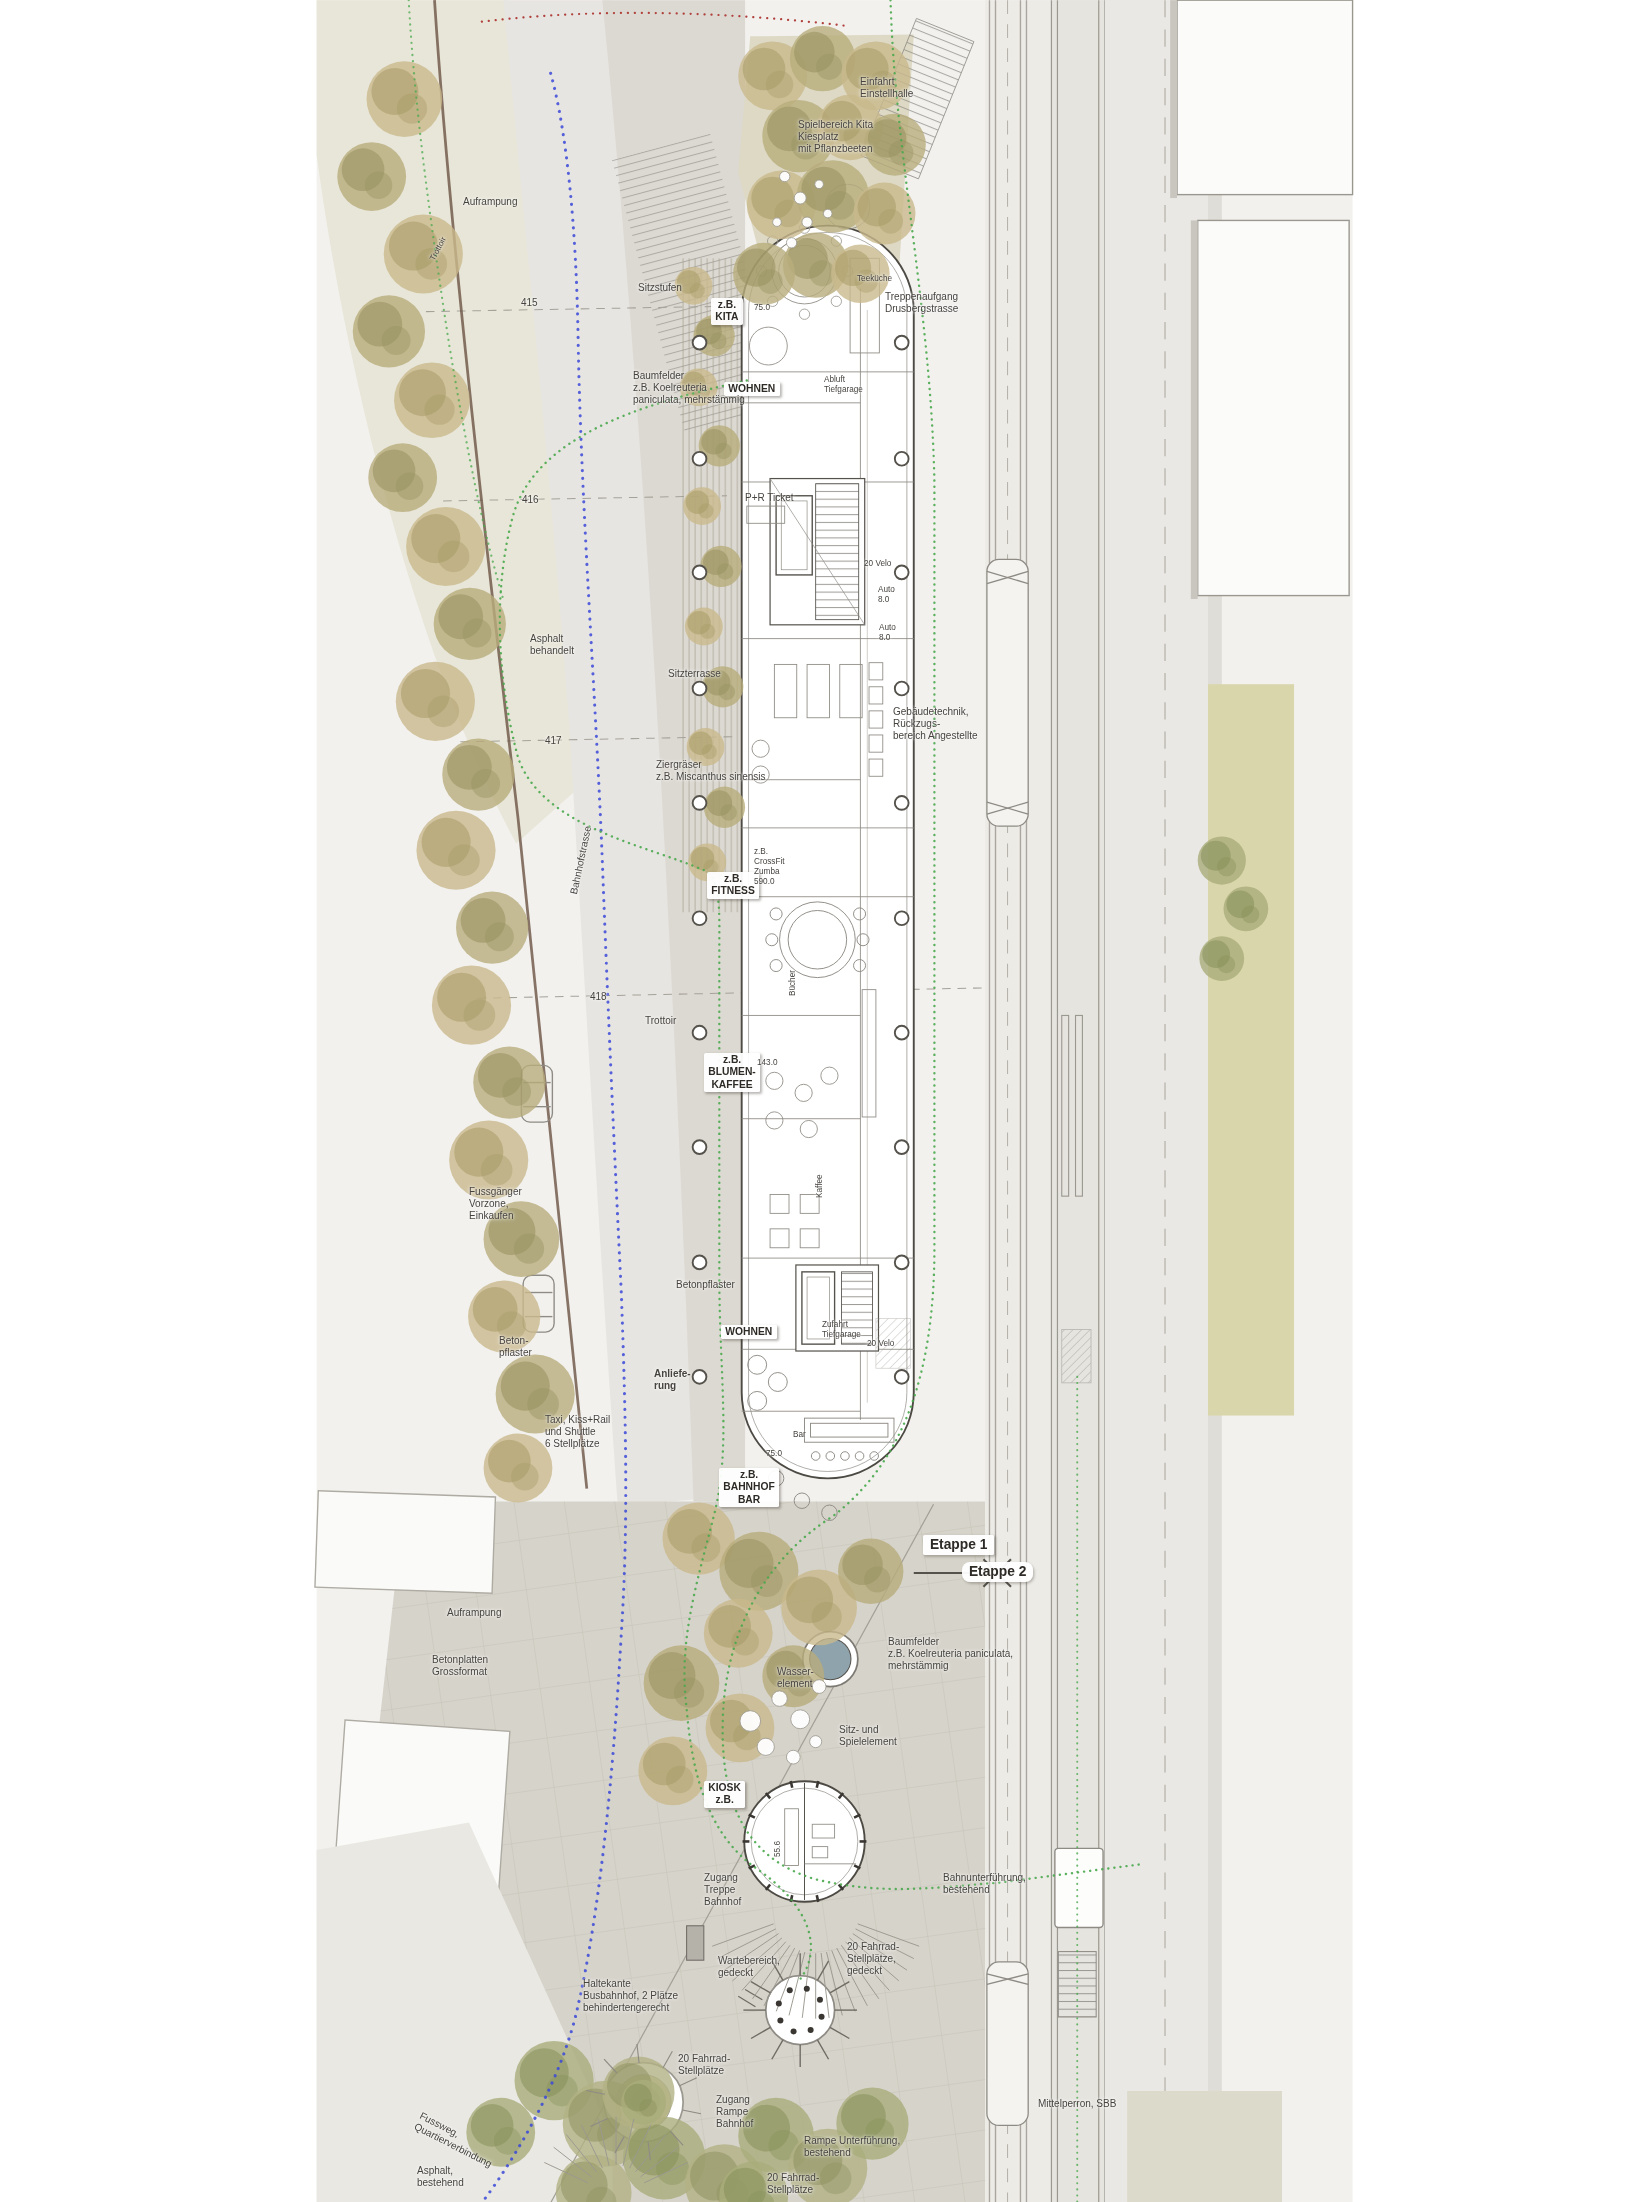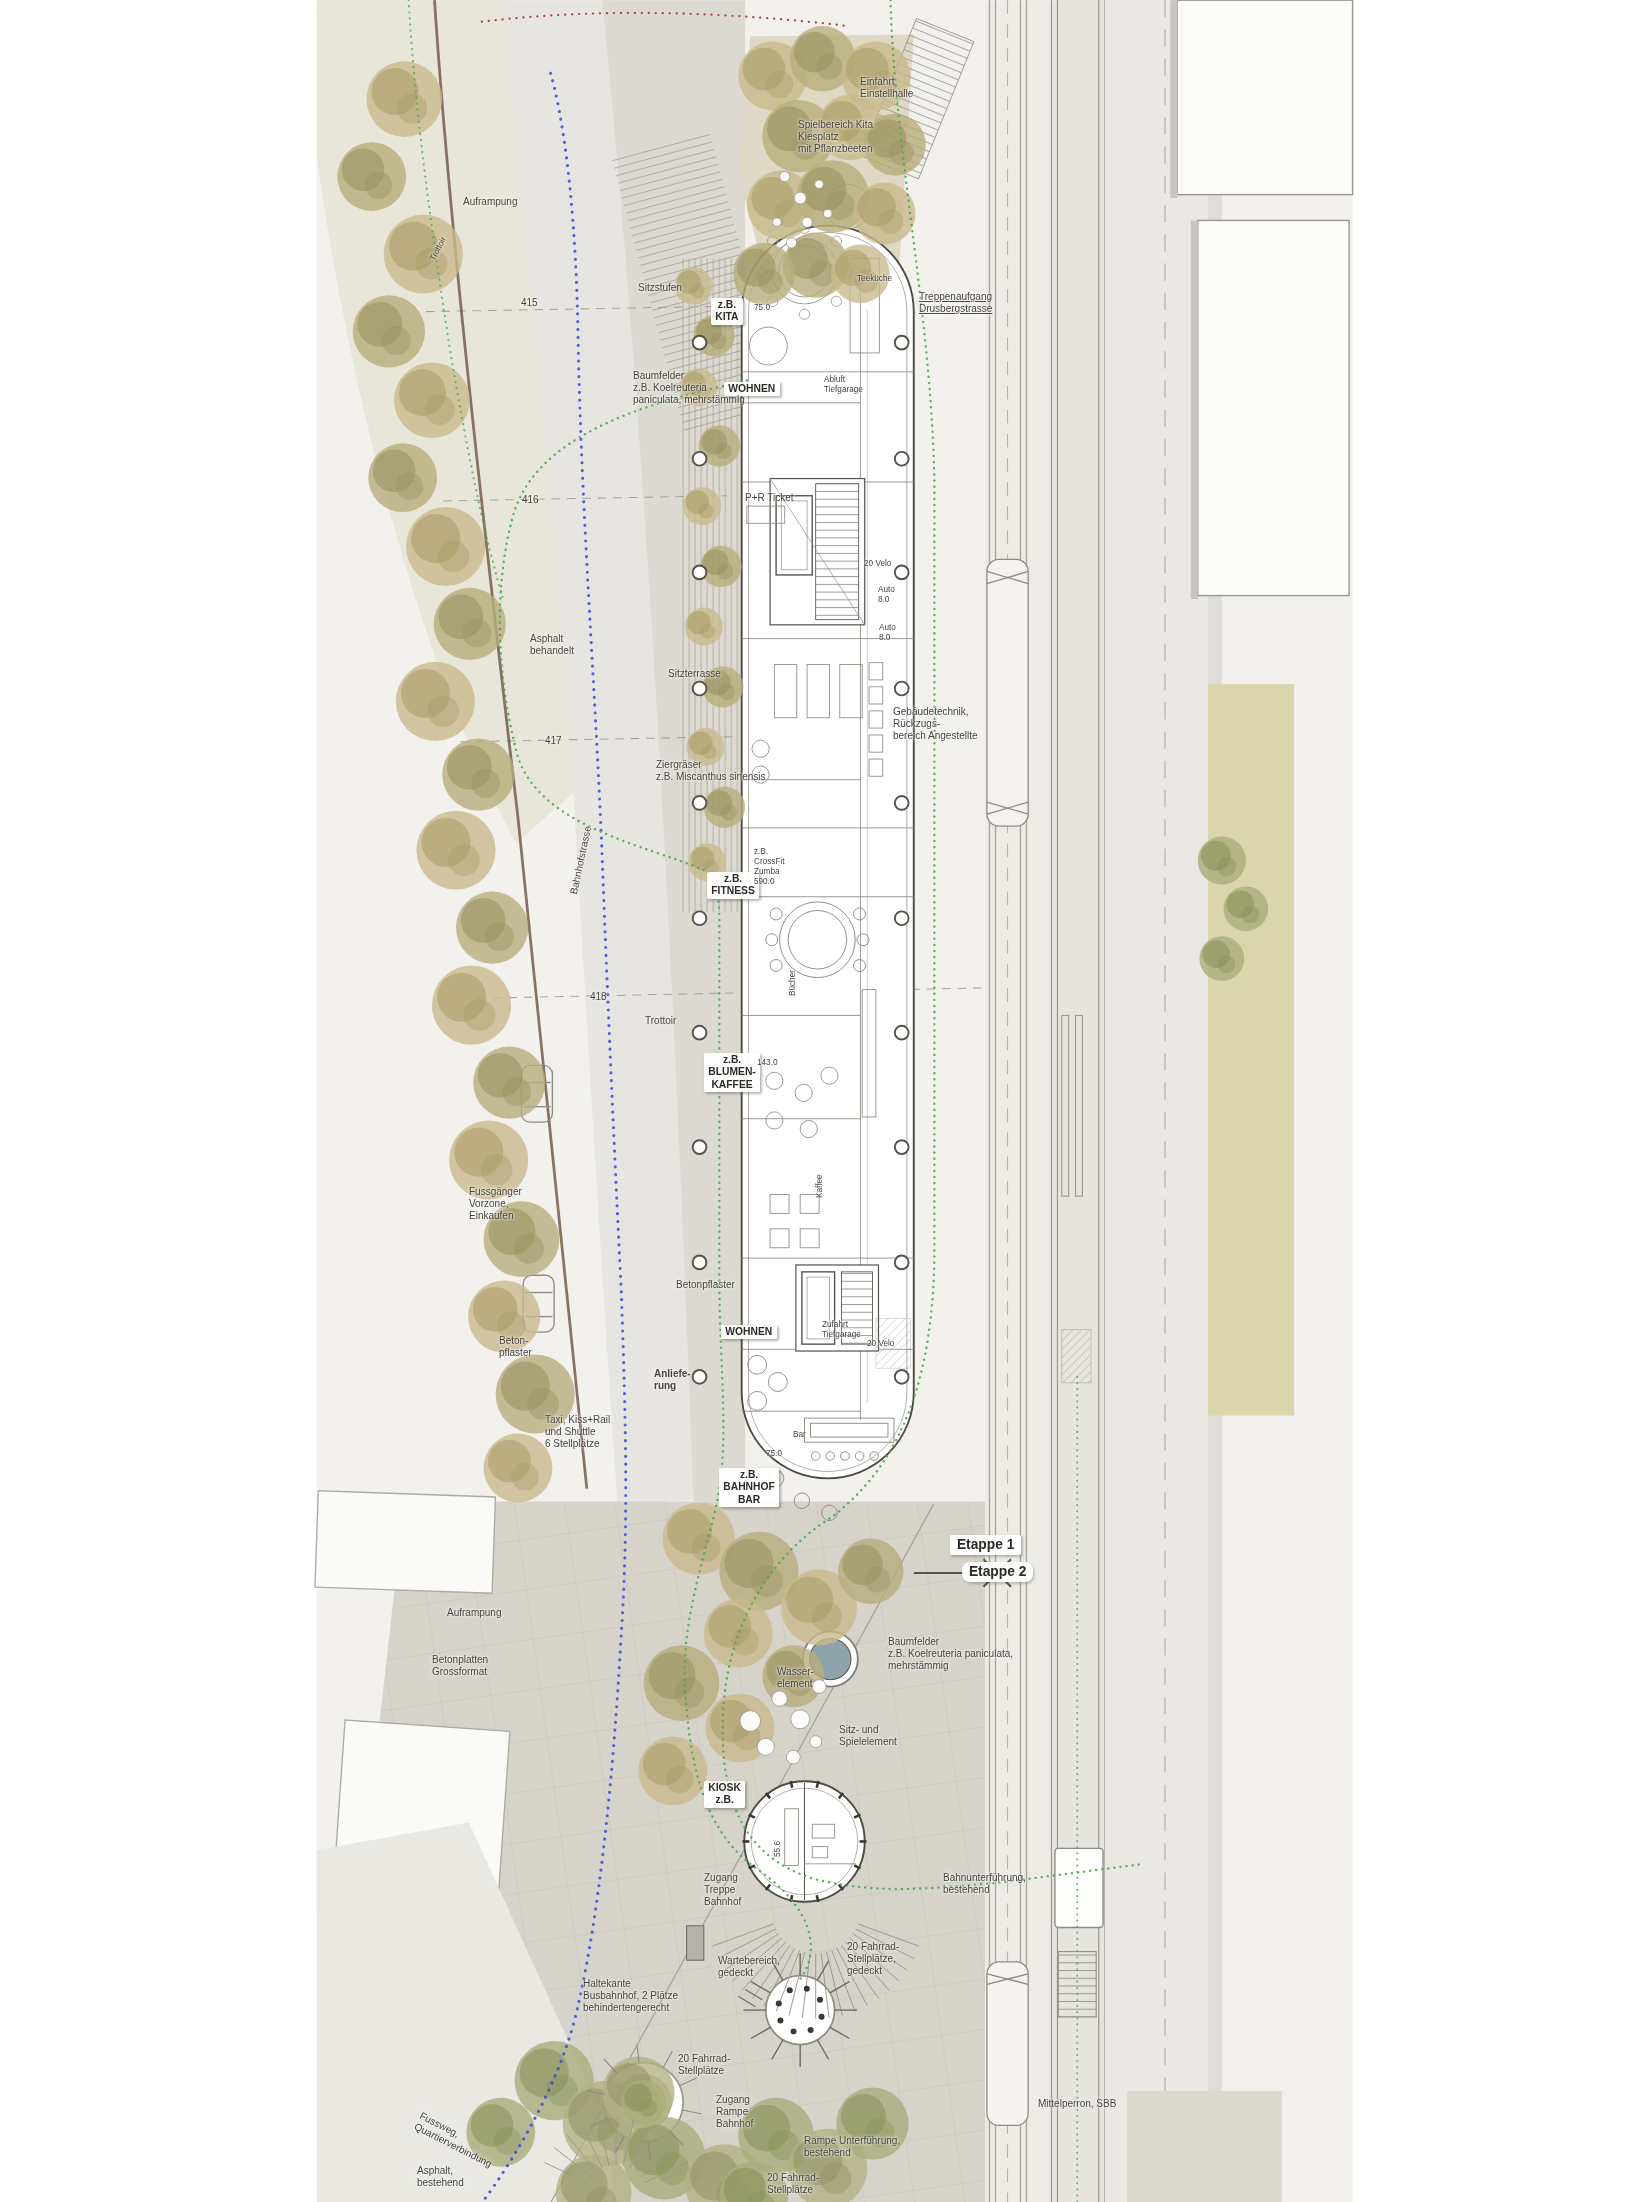--- a/index.html
+++ b/index.html
@@ -609,21 +609,21 @@
   <path d="M475,0 C482,130 502,270 522,400 C542,520 562,620 586,700" fill="none" stroke="#4aa94e" stroke-width="2.6" stroke-linecap="round" stroke-dasharray="0.1 7" opacity="0.75"></path>
   <path d="M1252,1600 L1252,2560" fill="none" stroke="#4aa94e" stroke-width="2.4" stroke-linecap="round" stroke-dasharray="0.1 7" opacity="0.8"></path>
 </svg>
 
 <div id="labels">
     <div class="lbl s11" style="left: 860px; top: 76px;">Einfahrt
 Einstellhalle</div>
     <div class="lbl s11" style="left: 798px; top: 119px;">Spielbereich Kita
 Kiesplatz
 mit Pflanzbeeten</div>
-    <div class="lbl s11" style="left: 919px; top: 291px; text-decoration: underline;">Treppenaufgang
+    <div class="lbl s11" style="left: 885px; top: 291px;">Treppenaufgang
 Drusbergstrasse</div>
     <div class="lbl s11" style="left: 463px; top: 196px;">Auframpung</div>
     <div class="lbl s10" style="left: 428px; top: 258px; transform: rotate(-62deg);">Trottoir</div>
     <div class="lbl s11" style="left: 521px; top: 297px;">415</div>
     <div class="lbl s11" style="left: 638px; top: 282px;">Sitzstufen</div>
     <div class="lbl chip" style="left: 711px; top: 298px;">z.B.
 KITA</div>
     <div class="lbl s10" style="left: 754px; top: 303px;">75.0</div>
     <div class="lbl s10" style="left: 857px; top: 274px;">Teeküche</div>
     <div class="lbl chip" style="left: 724px; top: 382px;">WOHNEN</div>
@@ -676,21 +676,21 @@
     <div class="lbl s10" style="left: 822px; top: 1320px;">Zufahrt
 Tiefgarage</div>
     <div class="lbl s10" style="left: 867px; top: 1339px;">20 Velo</div>
     <div class="lbl s11" style="left: 654px; top: 1368px; font-weight: bold;">Anliefe-
 rung</div>
     <div class="lbl s10" style="left: 793px; top: 1430px;">Bar</div>
     <div class="lbl s10" style="left: 766px; top: 1449px;">75.0</div>
     <div class="lbl chip" style="left: 719px; top: 1468px;">z.B.
 BAHNHOF
 BAR</div>
-    <div class="lbl big" style="left: 950px; top: 1535px;">Etappe 1</div>
+    <div class="lbl big" style="left: 923px; top: 1535px;">Etappe 1</div>
     <div class="lbl big" style="left: 962px; top: 1562px; border-radius: 8px;">Etappe 2</div>
     <div class="lbl s11" style="left: 888px; top: 1636px;">Baumfelder
 z.B. Koelreuteria paniculata,
 mehrstämmig</div>
     <div class="lbl s11" style="left: 777px; top: 1666px;">Wasser-
 element</div>
     <div class="lbl s11" style="left: 839px; top: 1724px;">Sitz- und
 Spielelement</div>
     <div class="lbl s11" style="left: 447px; top: 1607px;">Auframpung</div>
     <div class="lbl s11" style="left: 432px; top: 1654px;">Betonplatten

